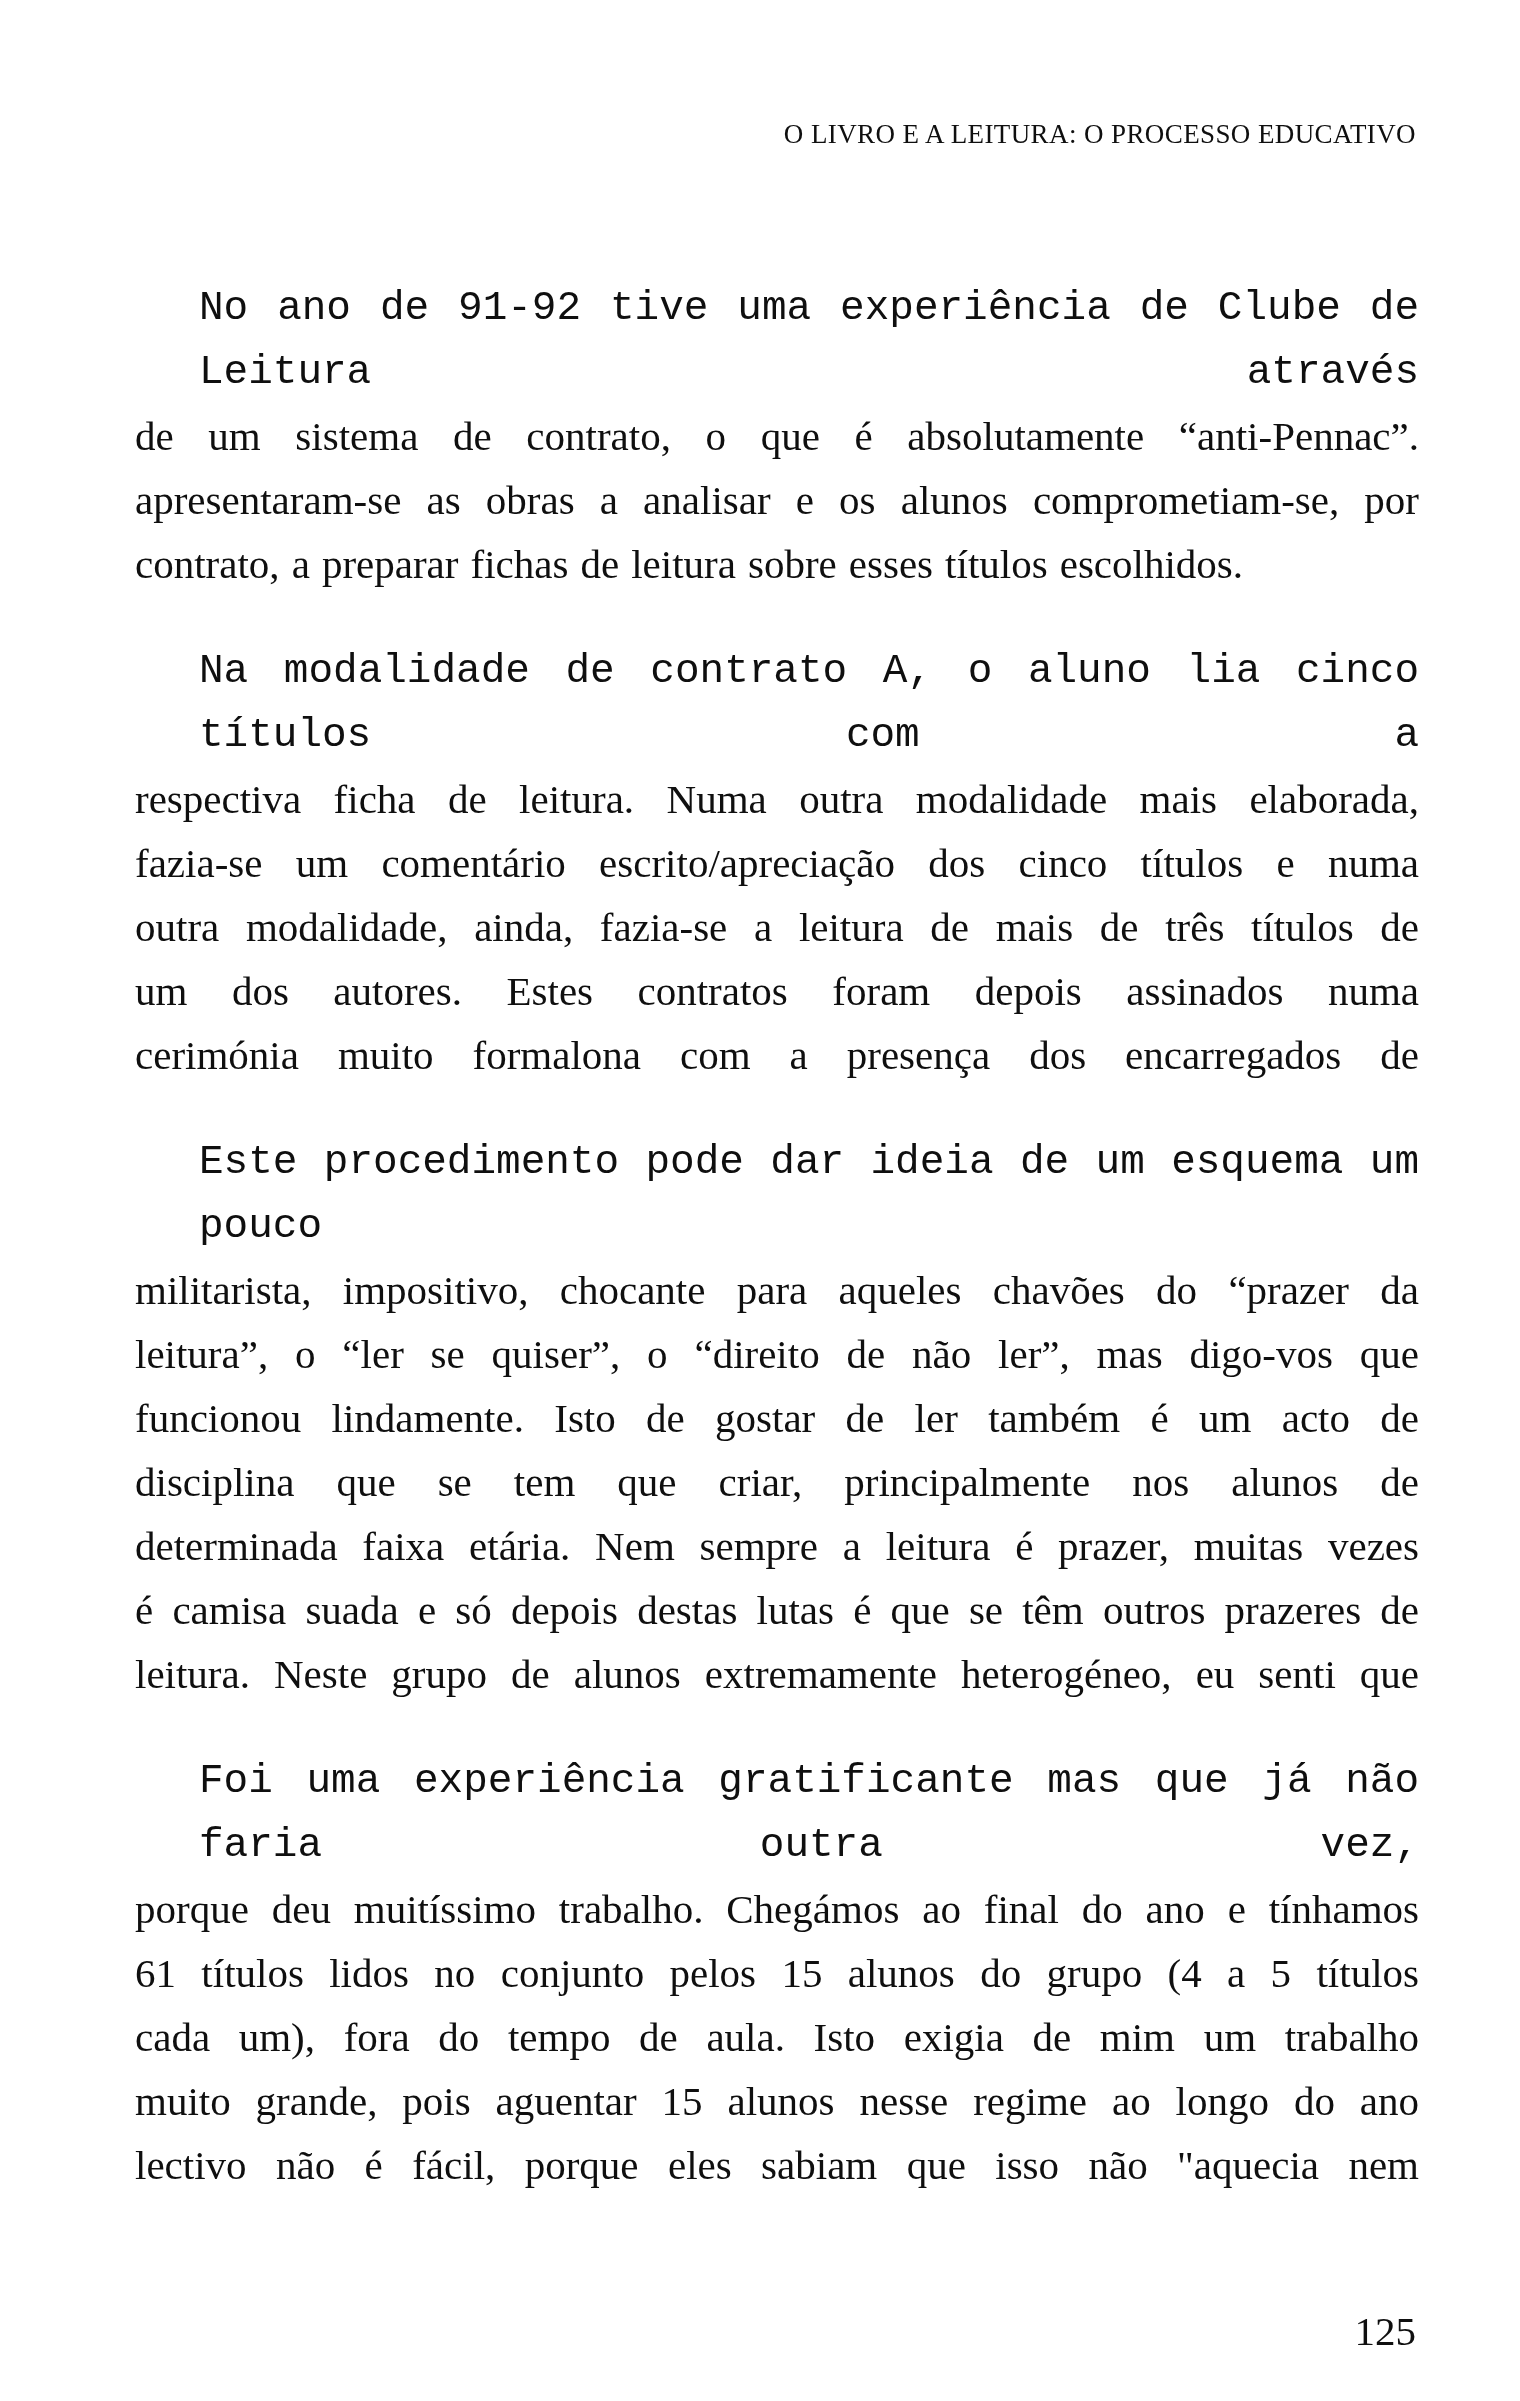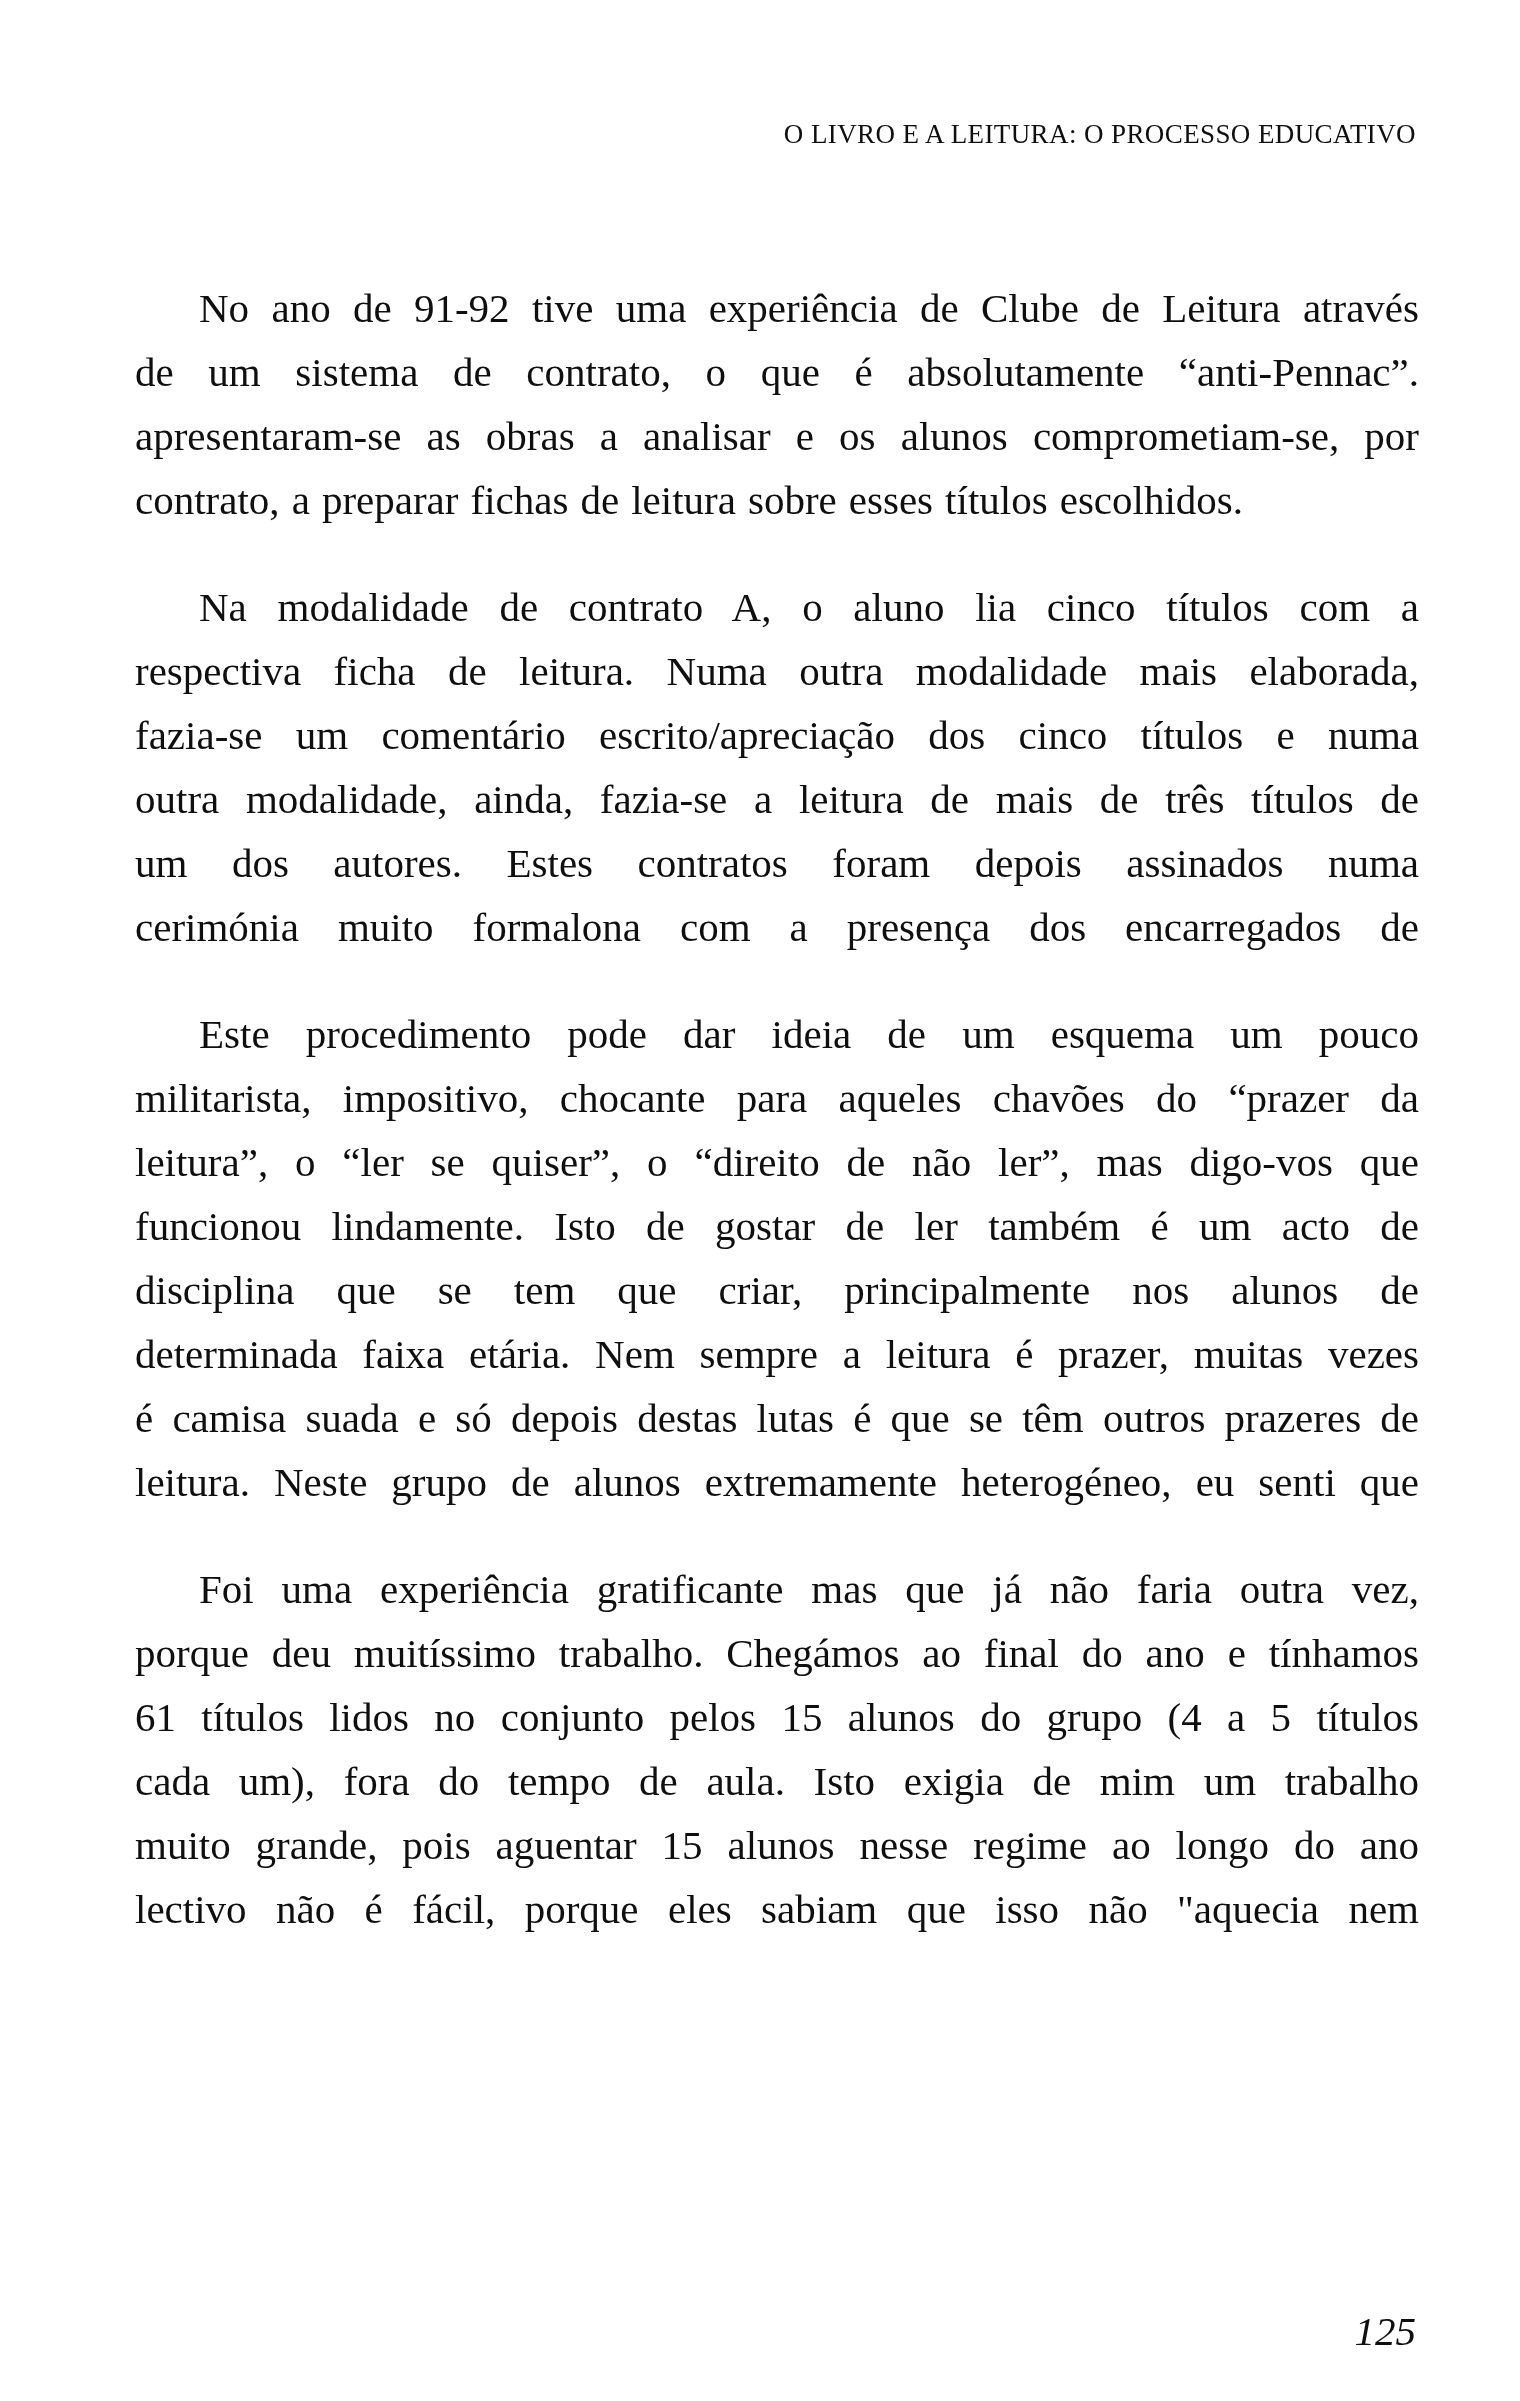--- a/index.html
+++ b/index.html
@@ -37,31 +37,31 @@
   .paragraph + .paragraph {
     margin-top: 43px;
   }
   .line {
     text-align: justify;
     text-align-last: justify;
     word-spacing: 1.8px;
   }
   .line.first {
     padding-left: 64px;
+    font-family: Liberation Mono, monospace;
   }
   .line.last {
     text-align-last: left;
   }
   .page-number {
     position: absolute;
     top: 2307px;
     right: 105px;
     font-size: 41px;
     color: #0f0f0f;
-    font-style: italic;
   }
 </style>
 </head>
 <body>
 
 <div class="page">
   <div class="running-header">O LIVRO E A LEITURA: O PROCESSO EDUCATIVO</div>
 
   <main class="text-block">
       <div class="paragraph">

